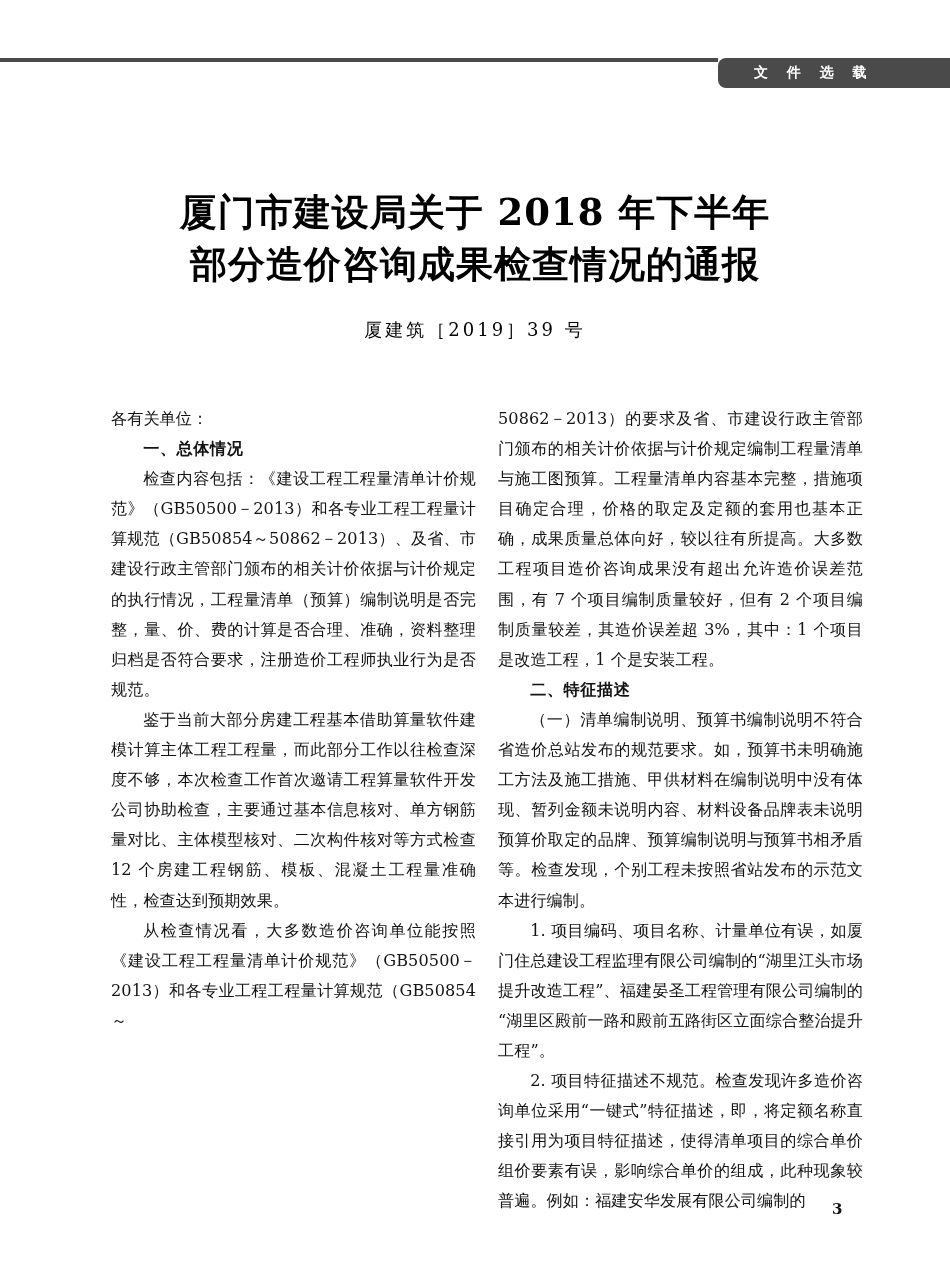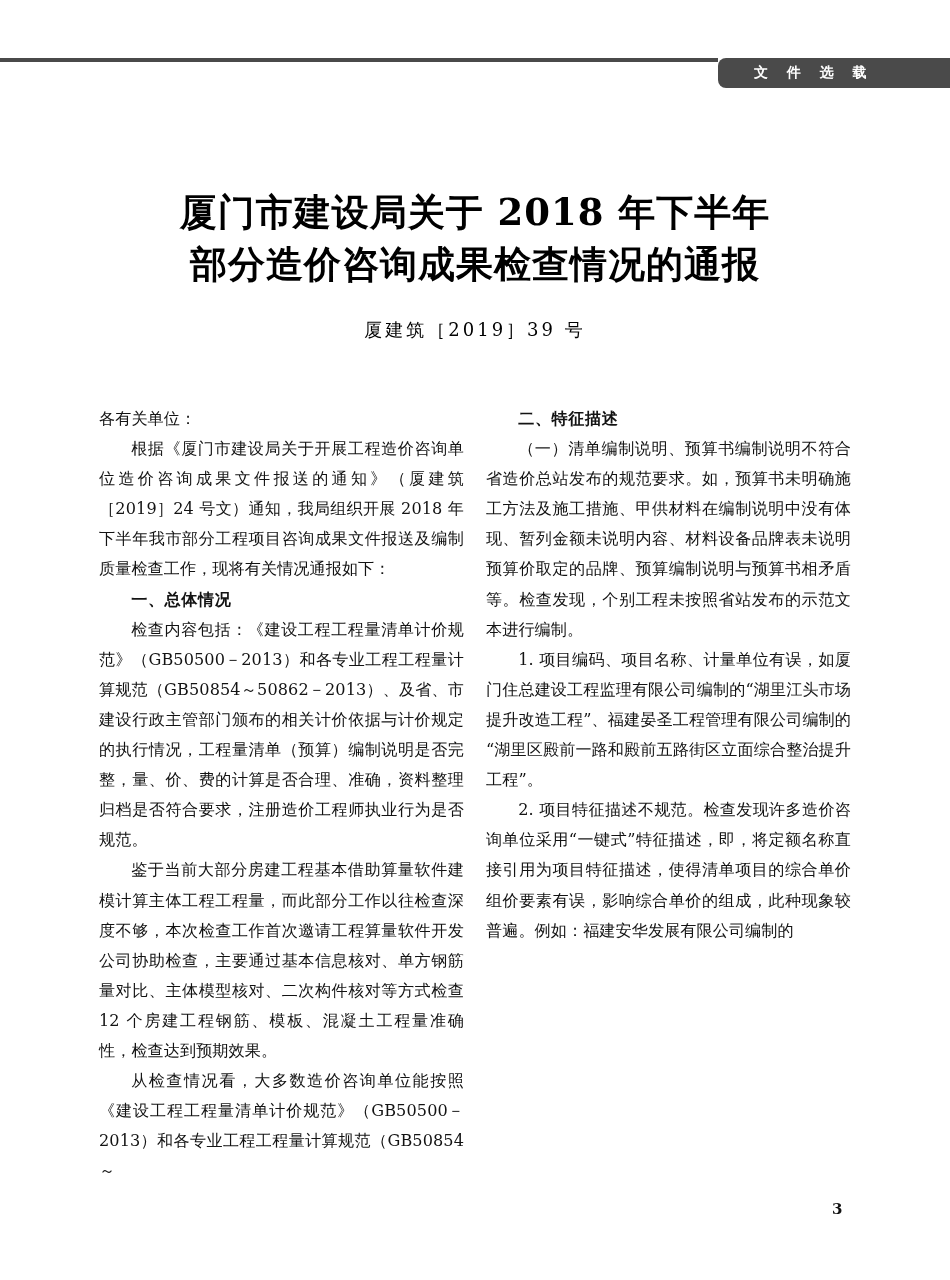--- a/index.html
+++ b/index.html
@@ -90,21 +90,21 @@
     margin-top: 28px;
     font-family: "DejaVu Serif", "Liberation Serif", serif;
     font-size: 18px;
     letter-spacing: 3px;
     color: #000000;
   }
 
   
   .columns {
     position: absolute;
-    left: 99px;
+    left: 111px;
     top: 404px;
     width: 752px;
     height: 790px;
   }
   .col {
     position: absolute;
     top: 0;
     width: 365px;
     height: 790px;
   }
@@ -156,27 +156,27 @@
     <h1 class="doc-title">
       <span class="ln">厦门市建设局关于 2018 年下半年</span>
       <span class="ln">部分造价咨询成果检查情况的通报</span>
     </h1>
     <div class="doc-number">厦建筑［2019］39 号</div>
   </div>
 
   <div class="columns">
     <div class="col col-left" id="col-left">
         <p class="flush">各有关单位：</p>
-        <p class="indent">根据《厦门市建设局关于开展工程造价咨询单位造价咨询成果文件报送的通知》（厦建筑［2019］24 号文）通知，我局组织开展 2018 年下半年我市部分工程项目咨询成果文件报送及编制质量检查工作，现将有关情况通报如下：</p>
         <p class="heading">一、总体情况</p>
         <p class="indent">检查内容包括：《建设工程工程量清单计价规范》（GB50500－2013）和各专业工程工程量计算规范（GB50854～50862－2013）、及省、市建设行政主管部门颁布的相关计价依据与计价规定的执行情况，工程量清单（预算）编制说明是否完整，量、价、费的计算是否合理、准确，资料整理归档是否符合要求，注册造价工程师执业行为是否规范。</p>
         <p class="indent">鉴于当前大部分房建工程基本借助算量软件建模计算主体工程工程量，而此部分工作以往检查深度不够，本次检查工作首次邀请工程算量软件开发公司协助检查，主要通过基本信息核对、单方钢筋量对比、主体模型核对、二次构件核对等方式检查 12 个房建工程钢筋、模板、混凝土工程量准确性，检查达到预期效果。</p>
         <p class="indent">从检查情况看，大多数造价咨询单位能按照《建设工程工程量清单计价规范》（GB50500－2013）和各专业工程工程量计算规范（GB50854～</p>
       </div>
     <div class="col col-right" id="col-right">
+        <p class="flush">50862－2013）的要求及省、市建设行政主管部门颁布的相关计价依据与计价规定编制工程量清单与施工图预算。工程量清单内容基本完整，措施项目确定合理，价格的取定及定额的套用也基本正确，成果质量总体向好，较以往有所提高。大多数工程项目造价咨询成果没有超出允许造价误差范围，有 7 个项目编制质量较好，但有 2 个项目编制质量较差，其造价误差超 3%，其中：1 个项目是改造工程，1 个是安装工程。</p>
         <p class="heading">二、特征描述</p>
         <p class="indent">（一）清单编制说明、预算书编制说明不符合省造价总站发布的规范要求。如，预算书未明确施工方法及施工措施、甲供材料在编制说明中没有体现、暂列金额未说明内容、材料设备品牌表未说明预算价取定的品牌、预算编制说明与预算书相矛盾等。检查发现，个别工程未按照省站发布的示范文本进行编制。</p>
         <p class="indent">1. 项目编码、项目名称、计量单位有误，如厦门住总建设工程监理有限公司编制的“湖里江头市场提升改造工程”、福建晏圣工程管理有限公司编制的“湖里区殿前一路和殿前五路街区立面综合整治提升工程”。</p>
         <p class="indent">2. 项目特征描述不规范。检查发现许多造价咨询单位采用“一键式”特征描述，即，将定额名称直接引用为项目特征描述，使得清单项目的综合单价组价要素有误，影响综合单价的组成，此种现象较普遍。例如：福建安华发展有限公司编制的</p>
       </div>
   </div>
 
   <div class="folio">3</div>
 
 </div>

